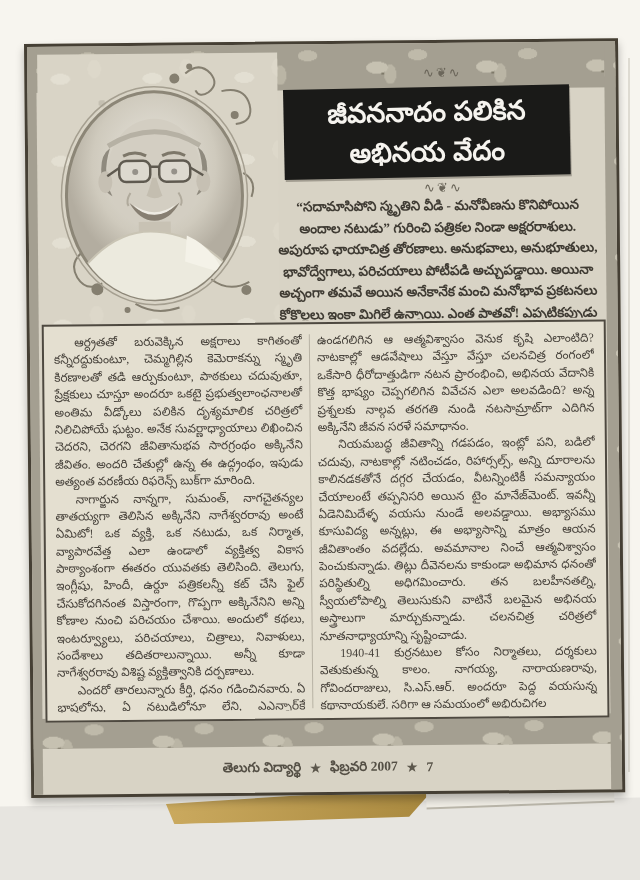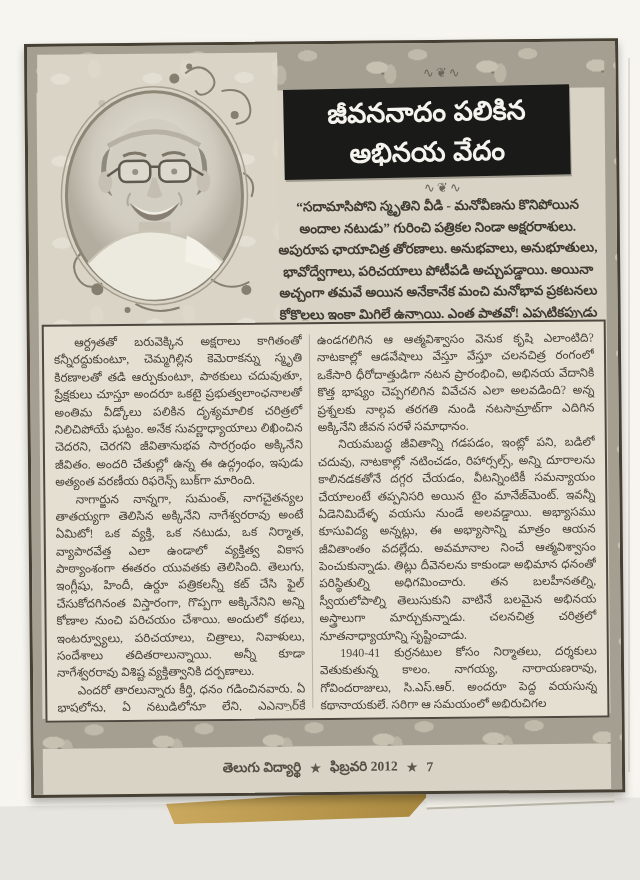--- a/index.html
+++ b/index.html
@@ -199,17 +199,17 @@
     <div class="col right">
       <p class="no-indent">ఉండగలిగిన ఆ ఆత్మవిశ్వాసం వెనుక కృషి ఎలాంటిది? నాటకాల్లో ఆడవేషాలు వేస్తూ వేస్తూ చలనచిత్ర రంగంలో ఒకేసారి ధీరోదాత్తుడిగా నటన ప్రారంభించి, అభినయ వేదానికి కొత్త భాష్యం చెప్పగలిగిన వివేచన ఎలా అలవడింది? అన్న ప్రశ్నలకు నాల్గవ తరగతి నుండి నటసామ్రాట్‌గా ఎదిగిన అక్కినేని జీవన సరళే సమాధానం.</p>
       <p>నియమబద్ధ జీవితాన్ని గడపడం, ఇంట్లో పని, బడిలో చదువు, నాటకాల్లో నటించడం, రిహార్సల్స్, అన్ని దూరాలను కాలినడకతోనే దగ్గర చేయడం, వీటన్నింటికీ సమన్యాయం చేయాలంటే తప్పనిసరి అయిన టైం మానేజ్‌మెంట్. ఇవన్నీ ఏడెనిమిదేళ్ళ వయసు నుండే అలవడ్డాయి. అభ్యాసము కూసువిద్య అన్నట్లు, ఈ అభ్యాసాన్ని మాత్రం ఆయన జీవితాంతం వదల్లేదు. అవమానాల నించే ఆత్మవిశ్వాసం పెంచుకున్నాడు. తిట్లు దీవెనలను కాకుండా అభిమాన ధనంతో పరిస్థితుల్ని అధిగమించారు. తన బలహీనతల్ని, స్వీయలోపాల్ని తెలుసుకుని వాటినే బలమైన అభినయ అస్త్రాలుగా మార్చుకున్నాడు. చలనచిత్ర చరిత్రలో నూతనాధ్యాయాన్ని సృష్టించాడు.</p>
       <p>1940-41 కుర్రనటుల కోసం నిర్మాతలు, దర్శకులు వెతుకుతున్న కాలం. నాగయ్య, నారాయణరావు, గోవిందరాజులు, సి.ఎస్.ఆర్. అందరూ పెద్ద వయసున్న కథానాయకులే. సరిగ్గా ఆ సమయంలో అభిరుచిగల</p>
     </div>
   </div>
 
   <div class="footer">
     <span>తెలుగు విద్యార్థి</span>
     <span class="star">★</span>
-    <span>ఫిబ్రవరి 2012</span>
+    <span>ఫిబ్రవరి 2007</span>
     <span class="star">★</span>
     <span>7</span>
   </div>
 </div>
 
 </body></html>

